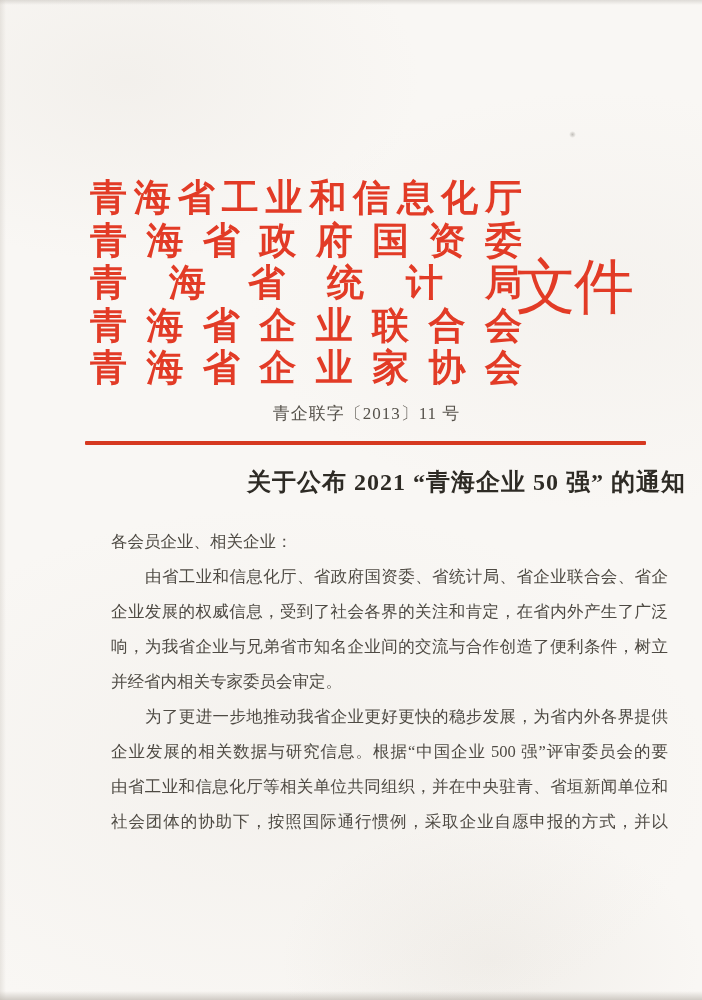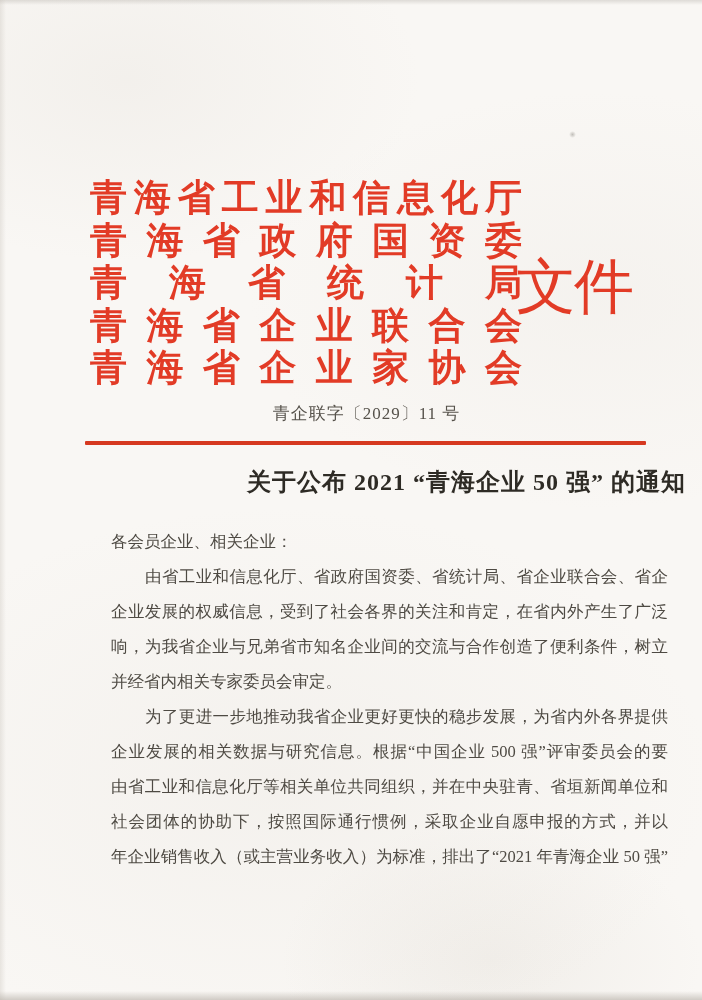--- a/index.html
+++ b/index.html
@@ -160,30 +160,29 @@
       <span>省</span>
       <span>企</span>
       <span>业</span>
       <span>家</span>
       <span>协</span>
       <span>会</span>
     </div>
 </div>
 <div class="doc-type-word">文件</div>
 
-<div class="doc-number">青企联字〔2029〕11 号</div>
+<div class="doc-number">青企联字〔2013〕11 号</div>
 
 <div class="red-rule"></div>
 
 <div class="doc-title">关于公布 2021 “青海企业 50 强” 的通知</div>
 
 <div class="doc-body">
   <div class="bline">各会员企业、相关企业：</div>
   <div class="bline j indent">由省工业和信息化厅、省政府国资委、省统计局、省企业联合会、省企业家</div>
   <div class="bline j">企业发展的权威信息，受到了社会各界的关注和肯定，在省内外产生了广泛的影</div>
   <div class="bline j">响，为我省企业与兄弟省市知名企业间的交流与合作创造了便利条件，树立了青</div>
   <div class="bline">并经省内相关专家委员会审定。</div>
   <div class="bline j indent">为了更进一步地推动我省企业更好更快的稳步发展，为省内外各界提供青海</div>
   <div class="bline j">企业发展的相关数据与研究信息。根据“中国企业 500 强”评审委员会的要求，</div>
   <div class="bline j">由省工业和信息化厅等相关单位共同组织，并在中央驻青、省垣新闻单位和相关</div>
   <div class="bline j">社会团体的协助下，按照国际通行惯例，采取企业自愿申报的方式，并以 2020</div>
-  <div class="bline j">年企业销售收入（或主营业务收入）为标准，排出了“2021 年青海企业 50 强”</div>
 </div>
 
 </body></html>

